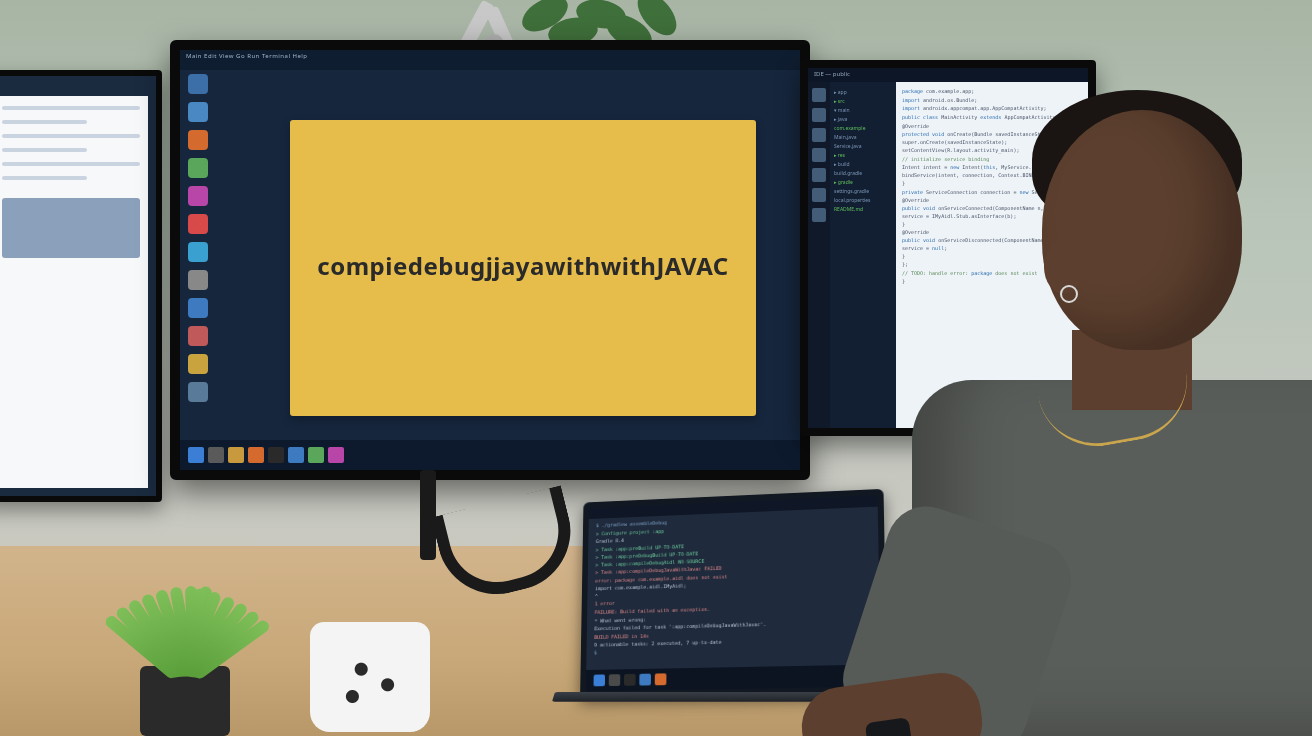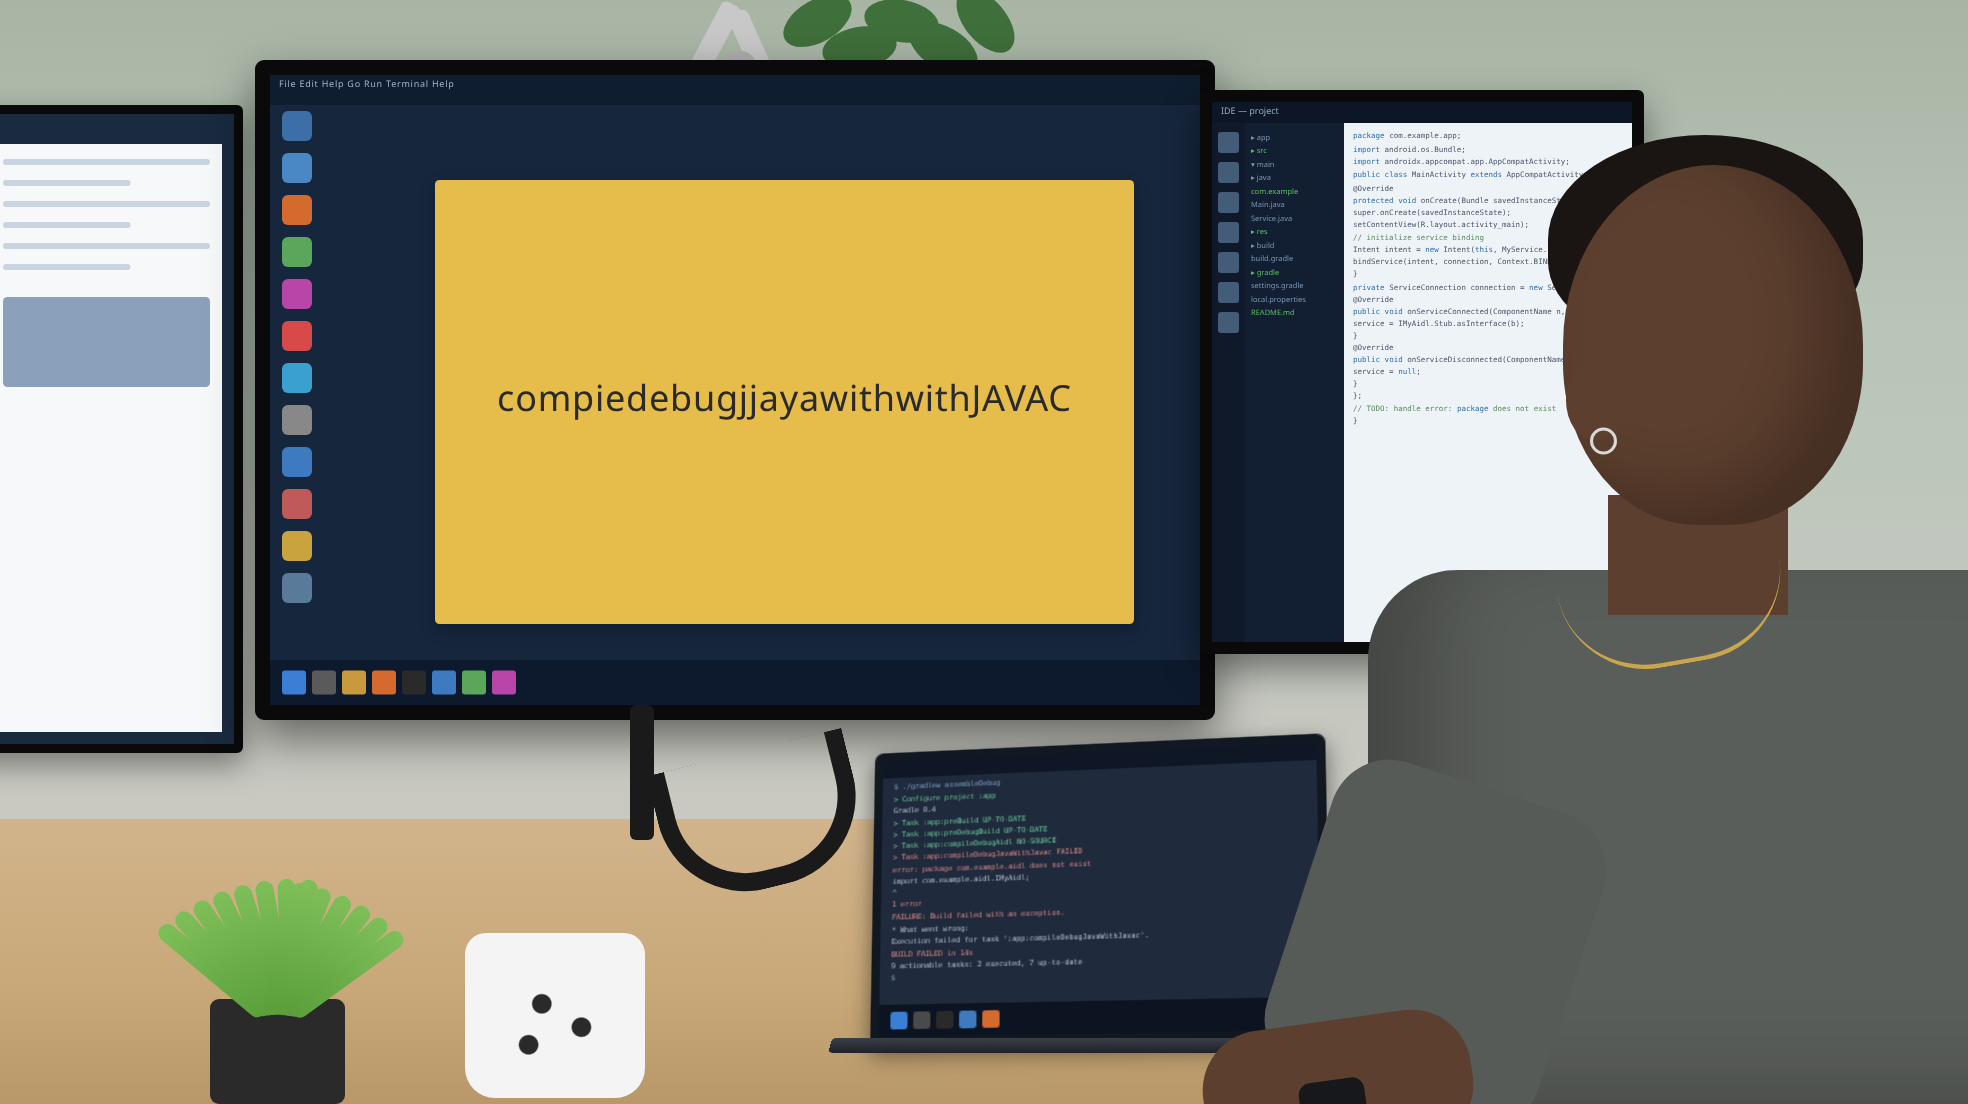--- a/index.html
+++ b/index.html
@@ -8,21 +8,21 @@
   .mon-left{position:absolute;left:-20px;top:70px;width:170px;height:420px;background:#1a2a3f;border:6px solid #0a0a0a;border-radius:4px;box-shadow:0 8px 20px rgba(0,0,0,.4)}
   .mon-left .page{position:absolute;inset:20px 8px 8px 8px;background:#f6f8fa}
   .mon-left .bar{height:4px;margin:10px 8px;background:#c9d4e0;border-radius:2px}
   .mon-left .barshort{width:55%}
   .mon-left .img{height:60px;margin:18px 8px 6px;background:#8aa0bb;border-radius:3px}
   
   .mon-center{position:absolute;left:170px;top:40px;width:620px;height:420px;background:#16263d;border:10px solid #0a0a0a;border-radius:6px;box-shadow:0 12px 30px rgba(0,0,0,.5)}
   .mon-center .menubar{position:absolute;top:0;left:0;right:0;height:16px;background:#0f1d30;font-size:6px;color:#9fb4cc;padding:2px 6px;letter-spacing:.5px}
   .mon-center .dock{position:absolute;top:18px;left:4px;width:28px;bottom:34px;display:flex;flex-direction:column;gap:8px;padding-top:6px;align-items:center}
   .dock .ico{width:20px;height:20px;border-radius:4px}
-  .mon-center .note{position:absolute;left:110px;top:70px;width:430px;height:260px;background:#e6bd4a;border-radius:3px;box-shadow:0 4px 10px rgba(0,0,0,.25);display:flex;flex-direction:column;align-items:center;justify-content:center;padding:18px;color:#2a2a2a;font-weight:400}
+  .mon-center .note{position:absolute;left:110px;top:70px;width:430px;height:260px;background:#e6bd4a;border-radius:3px;box-shadow:0 4px 10px rgba(0,0,0,.25);display:flex;flex-direction:column;align-items:center;justify-content:center;padding:18px;color:#2a2a2a;font-weight:700}
   .note .l1{font-size:24px;letter-spacing:.5px;margin-bottom:6px}
   .note .l2{font-size:26px}
   .mon-center .taskbar{position:absolute;left:0;right:0;bottom:0;height:30px;background:#0d1a2e;display:flex;align-items:center;gap:4px;padding:0 8px}
   .taskbar .tico{width:16px;height:16px;border-radius:2px}
   
   .mon-right{position:absolute;left:800px;top:60px;width:280px;height:360px;background:#162235;border:8px solid #0a0a0a;border-radius:4px;box-shadow:0 10px 24px rgba(0,0,0,.45)}
   .mon-right .titlebar{height:14px;background:#0c1626;font-size:6px;color:#94a7bc;padding:2px 6px}
   .mon-right .side{position:absolute;left:0;top:14px;width:22px;bottom:0;background:#10192a;display:flex;flex-direction:column;gap:6px;padding-top:6px;align-items:center}
   .side .sico{width:14px;height:14px;border-radius:2px;opacity:.7}
   .mon-right .tree{position:absolute;left:22px;top:14px;width:66px;bottom:0;background:#121e31;padding:6px 4px;font-size:5px;line-height:8px;color:#7a94b3}
@@ -99,21 +99,21 @@
         <div class="bar barshort"></div>
         <div class="bar"></div>
         <div class="bar barshort"></div>
         <div class="bar"></div>
         <div class="bar barshort"></div>
         <div class="img"></div>
       </div>
   </div>
 
   <div class="mon-center">
-    <div class="menubar">File  Edit  Help  Go  Run  Terminal  Help</div>
+    <div class="menubar">Main  Edit  View  Go  Run  Terminal  Help</div>
     <div class="dock" id="dock">
         <div class="ico" style="background: rgb(60, 110, 168);"></div>
         <div class="ico" style="background: rgb(74, 136, 196);"></div>
         <div class="ico" style="background: rgb(212, 106, 46);"></div>
         <div class="ico" style="background: rgb(90, 166, 90);"></div>
         <div class="ico" style="background: rgb(184, 69, 168);"></div>
         <div class="ico" style="background: rgb(216, 74, 74);"></div>
         <div class="ico" style="background: rgb(58, 160, 208);"></div>
         <div class="ico" style="background: rgb(136, 136, 136);"></div>
         <div class="ico" style="background: rgb(61, 122, 191);"></div>
@@ -130,21 +130,21 @@
         <div class="tico" style="background: rgb(201, 154, 61);"></div>
         <div class="tico" style="background: rgb(212, 106, 46);"></div>
         <div class="tico" style="background: rgb(42, 42, 42);"></div>
         <div class="tico" style="background: rgb(61, 122, 191);"></div>
         <div class="tico" style="background: rgb(90, 166, 90);"></div>
         <div class="tico" style="background: rgb(184, 69, 168);"></div>
       </div>
   </div>
 
   <div class="mon-right">
-    <div class="titlebar">IDE — project</div>
+    <div class="titlebar">IDE — public</div>
     <div class="side" id="ide-side">
         <div class="sico" style="background: rgb(90, 122, 154);"></div>
         <div class="sico" style="background: rgb(90, 122, 154);"></div>
         <div class="sico" style="background: rgb(90, 122, 154);"></div>
         <div class="sico" style="background: rgb(90, 122, 154);"></div>
         <div class="sico" style="background: rgb(90, 122, 154);"></div>
         <div class="sico" style="background: rgb(90, 122, 154);"></div>
         <div class="sico" style="background: rgb(90, 122, 154);"></div>
       </div>
     <div class="tree" id="ide-tree">

